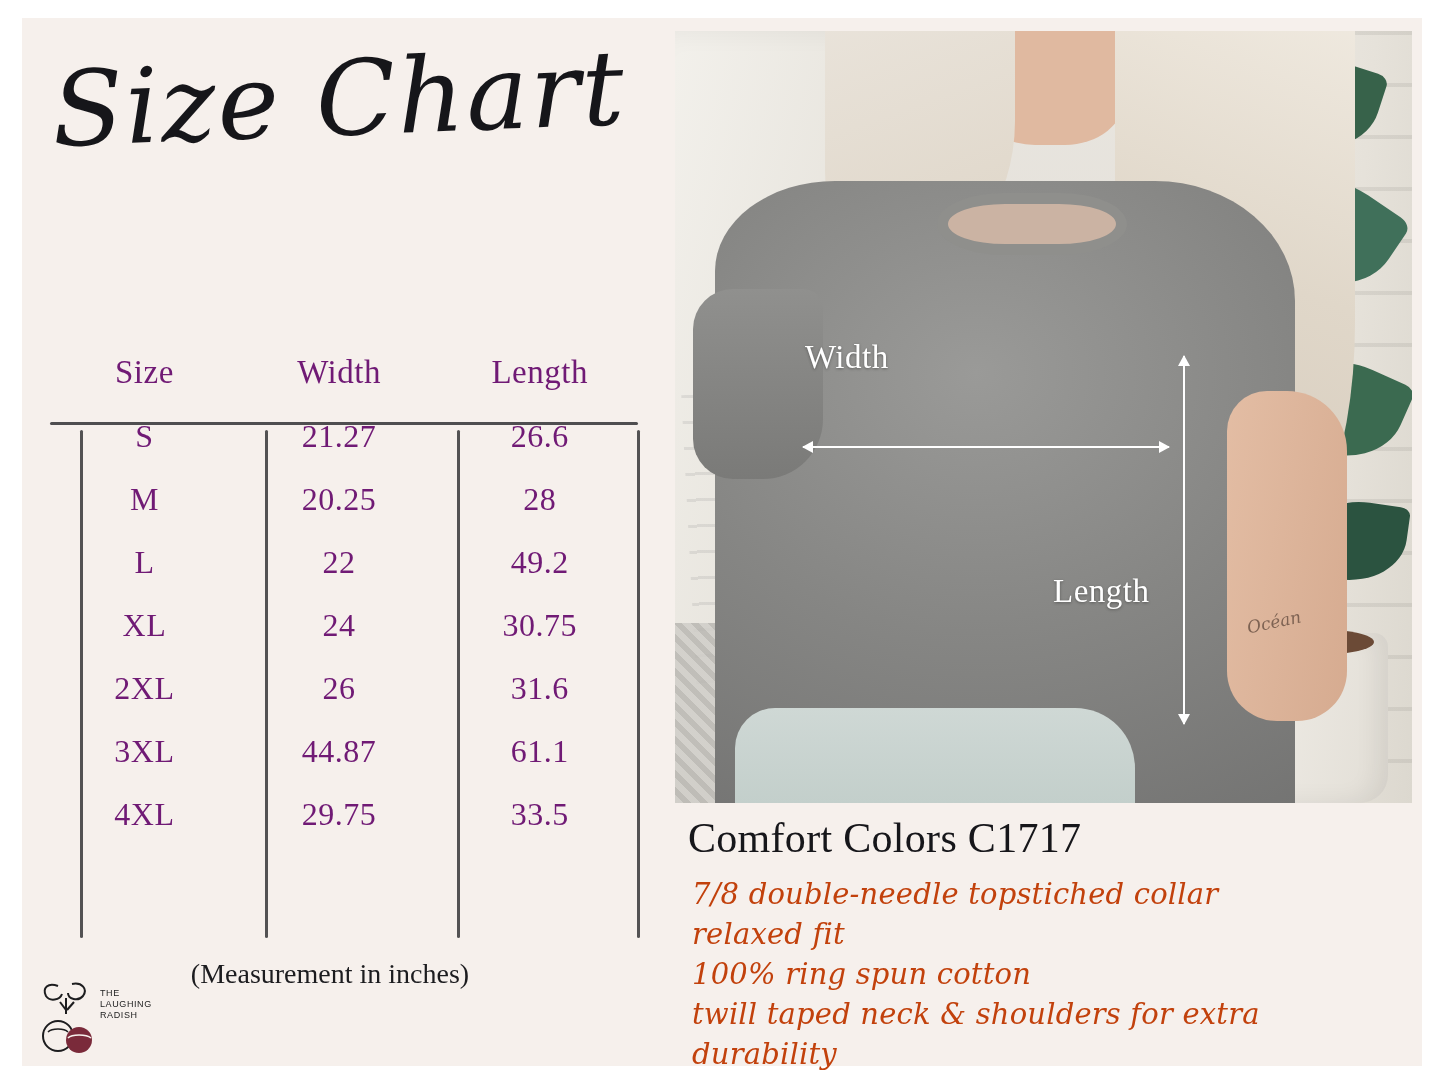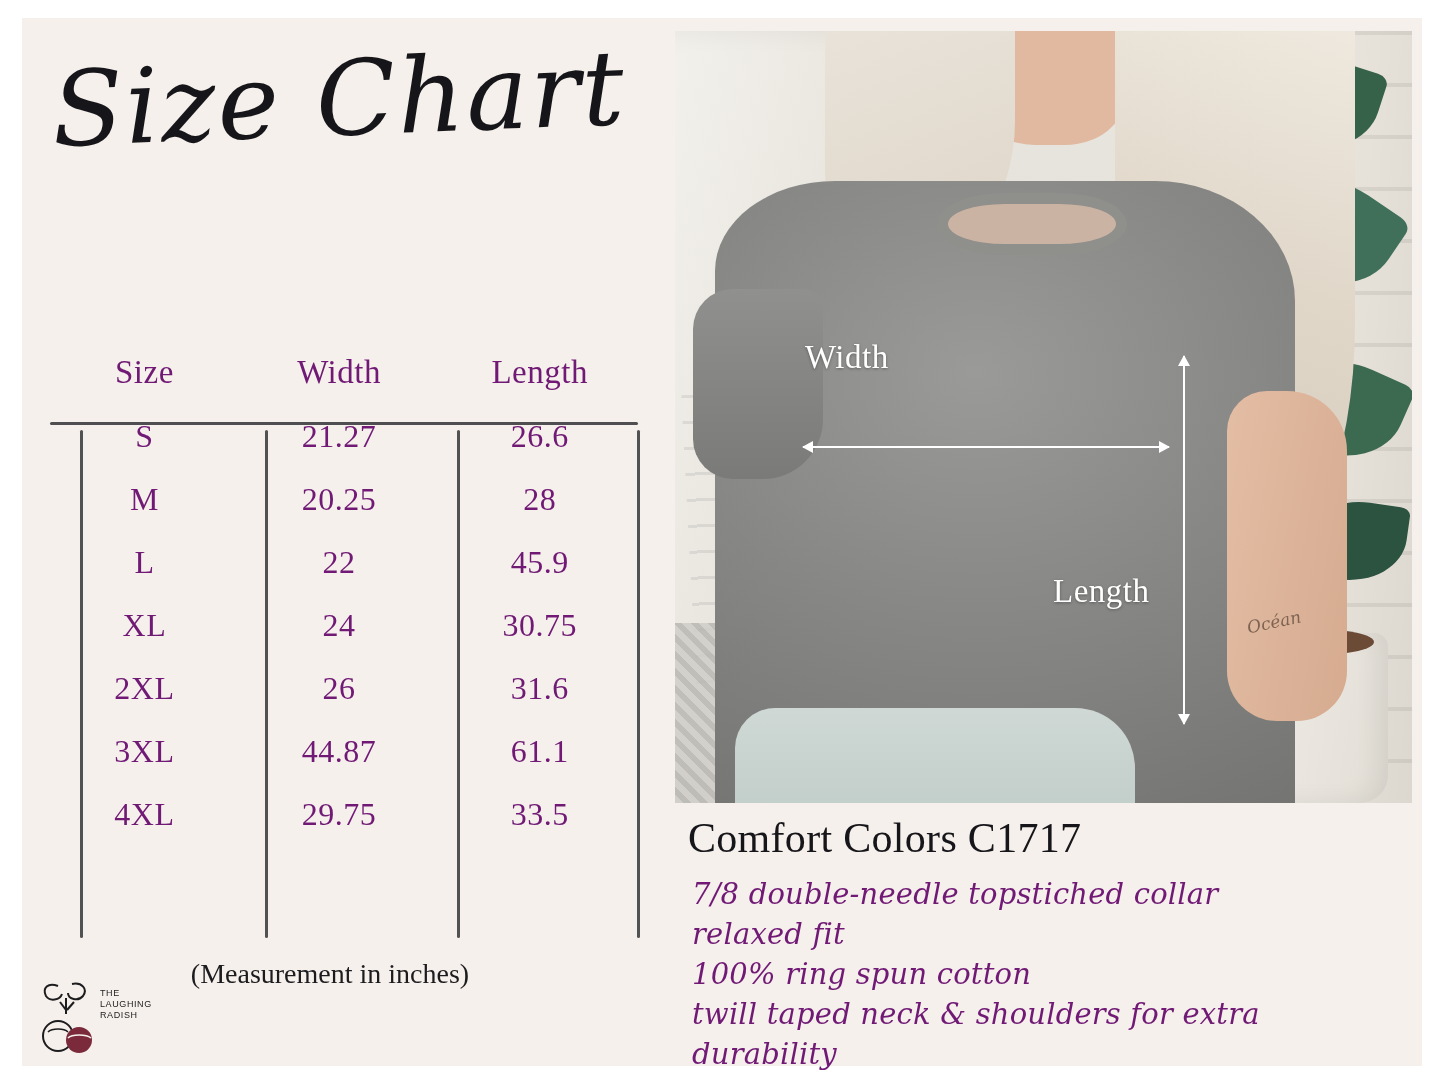--- a/index.html
+++ b/index.html
@@ -345,21 +345,21 @@
     position: absolute;
     left: 30px;
     top: 856px;
     width: 720px;
   }
   #product-specs div {
     font-family: "DejaVu Serif", serif;
     font-style: italic;
     font-size: 29px;
     line-height: 40px;
-    color: #701a75;
+    color: #c2410c;
     letter-spacing: .2px;
   }
 </style>
 </head>
 <body>
 
 <div id="page">
   <div id="card">
 
     <div id="left-panel">
@@ -386,21 +386,21 @@
             <td>26.6</td>
           </tr>
           <tr>
             <td>M</td>
             <td>20.25</td>
             <td>28</td>
           </tr>
           <tr>
             <td>L</td>
             <td>22</td>
-            <td>45.9</td>
+            <td>49.2</td>
           </tr>
           <tr>
             <td>XL</td>
             <td>24</td>
             <td>30.75</td>
           </tr>
           <tr>
             <td>2XL</td>
             <td>26</td>
             <td>31.6</td>

